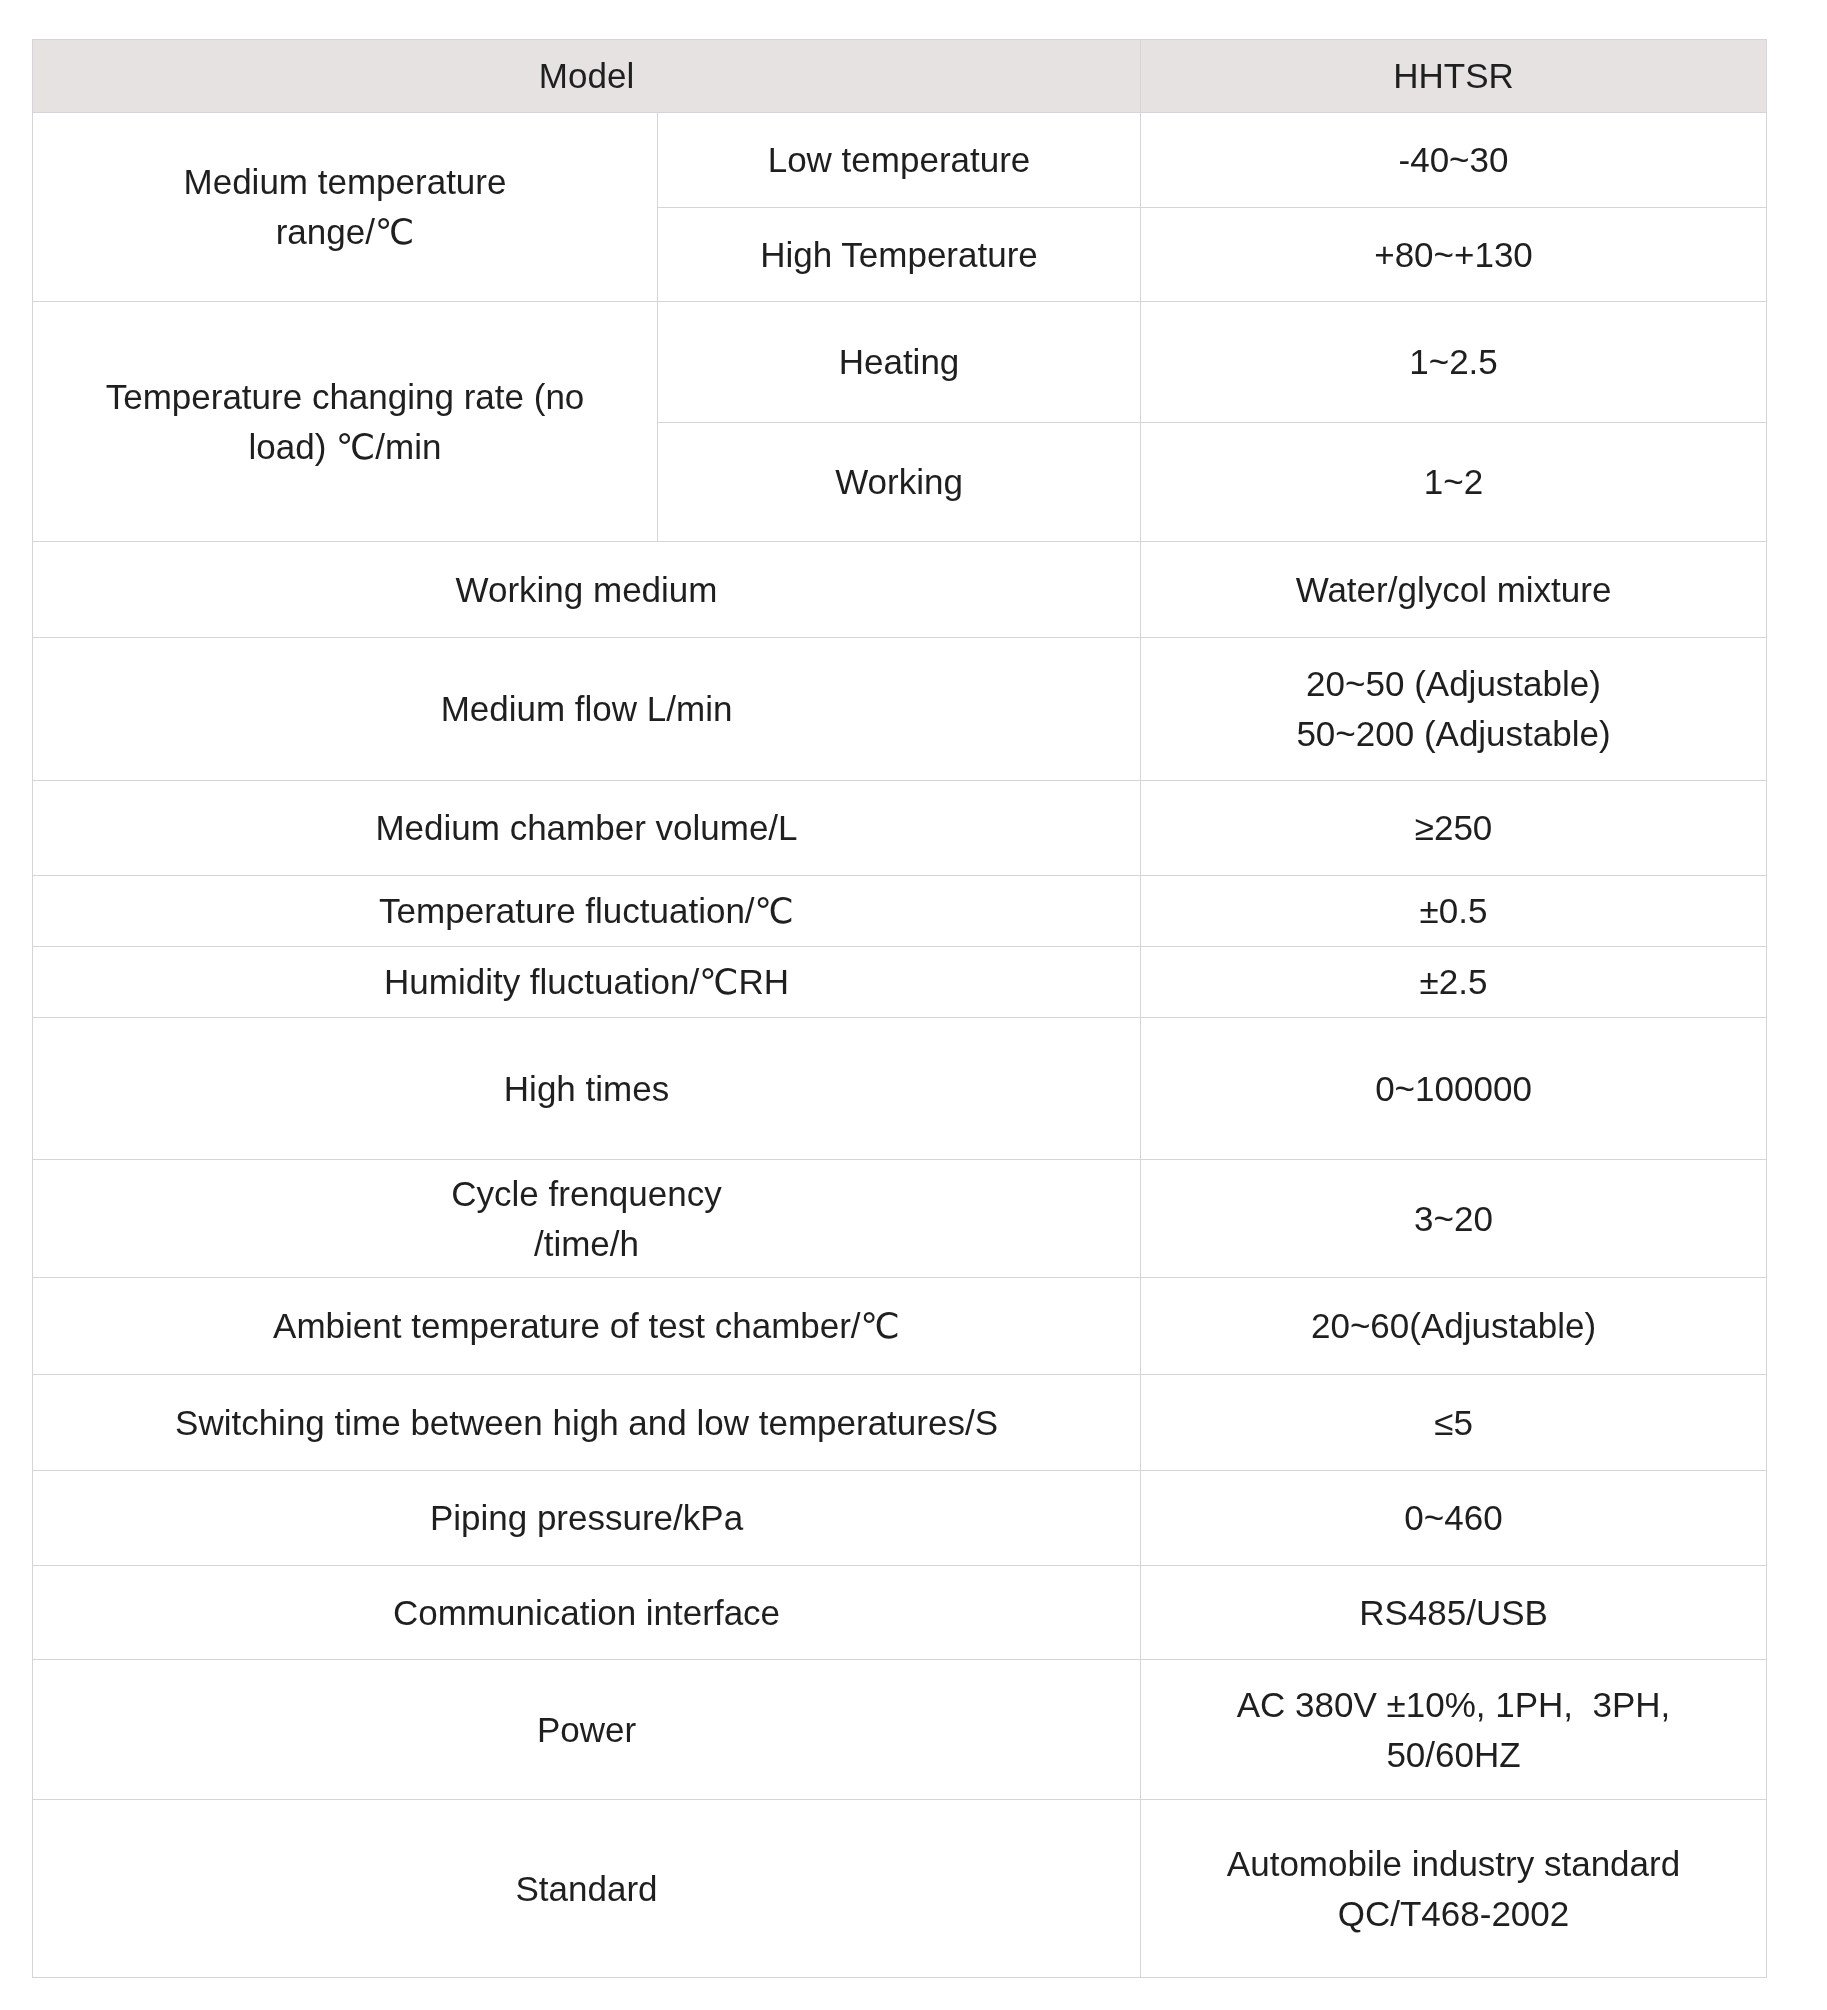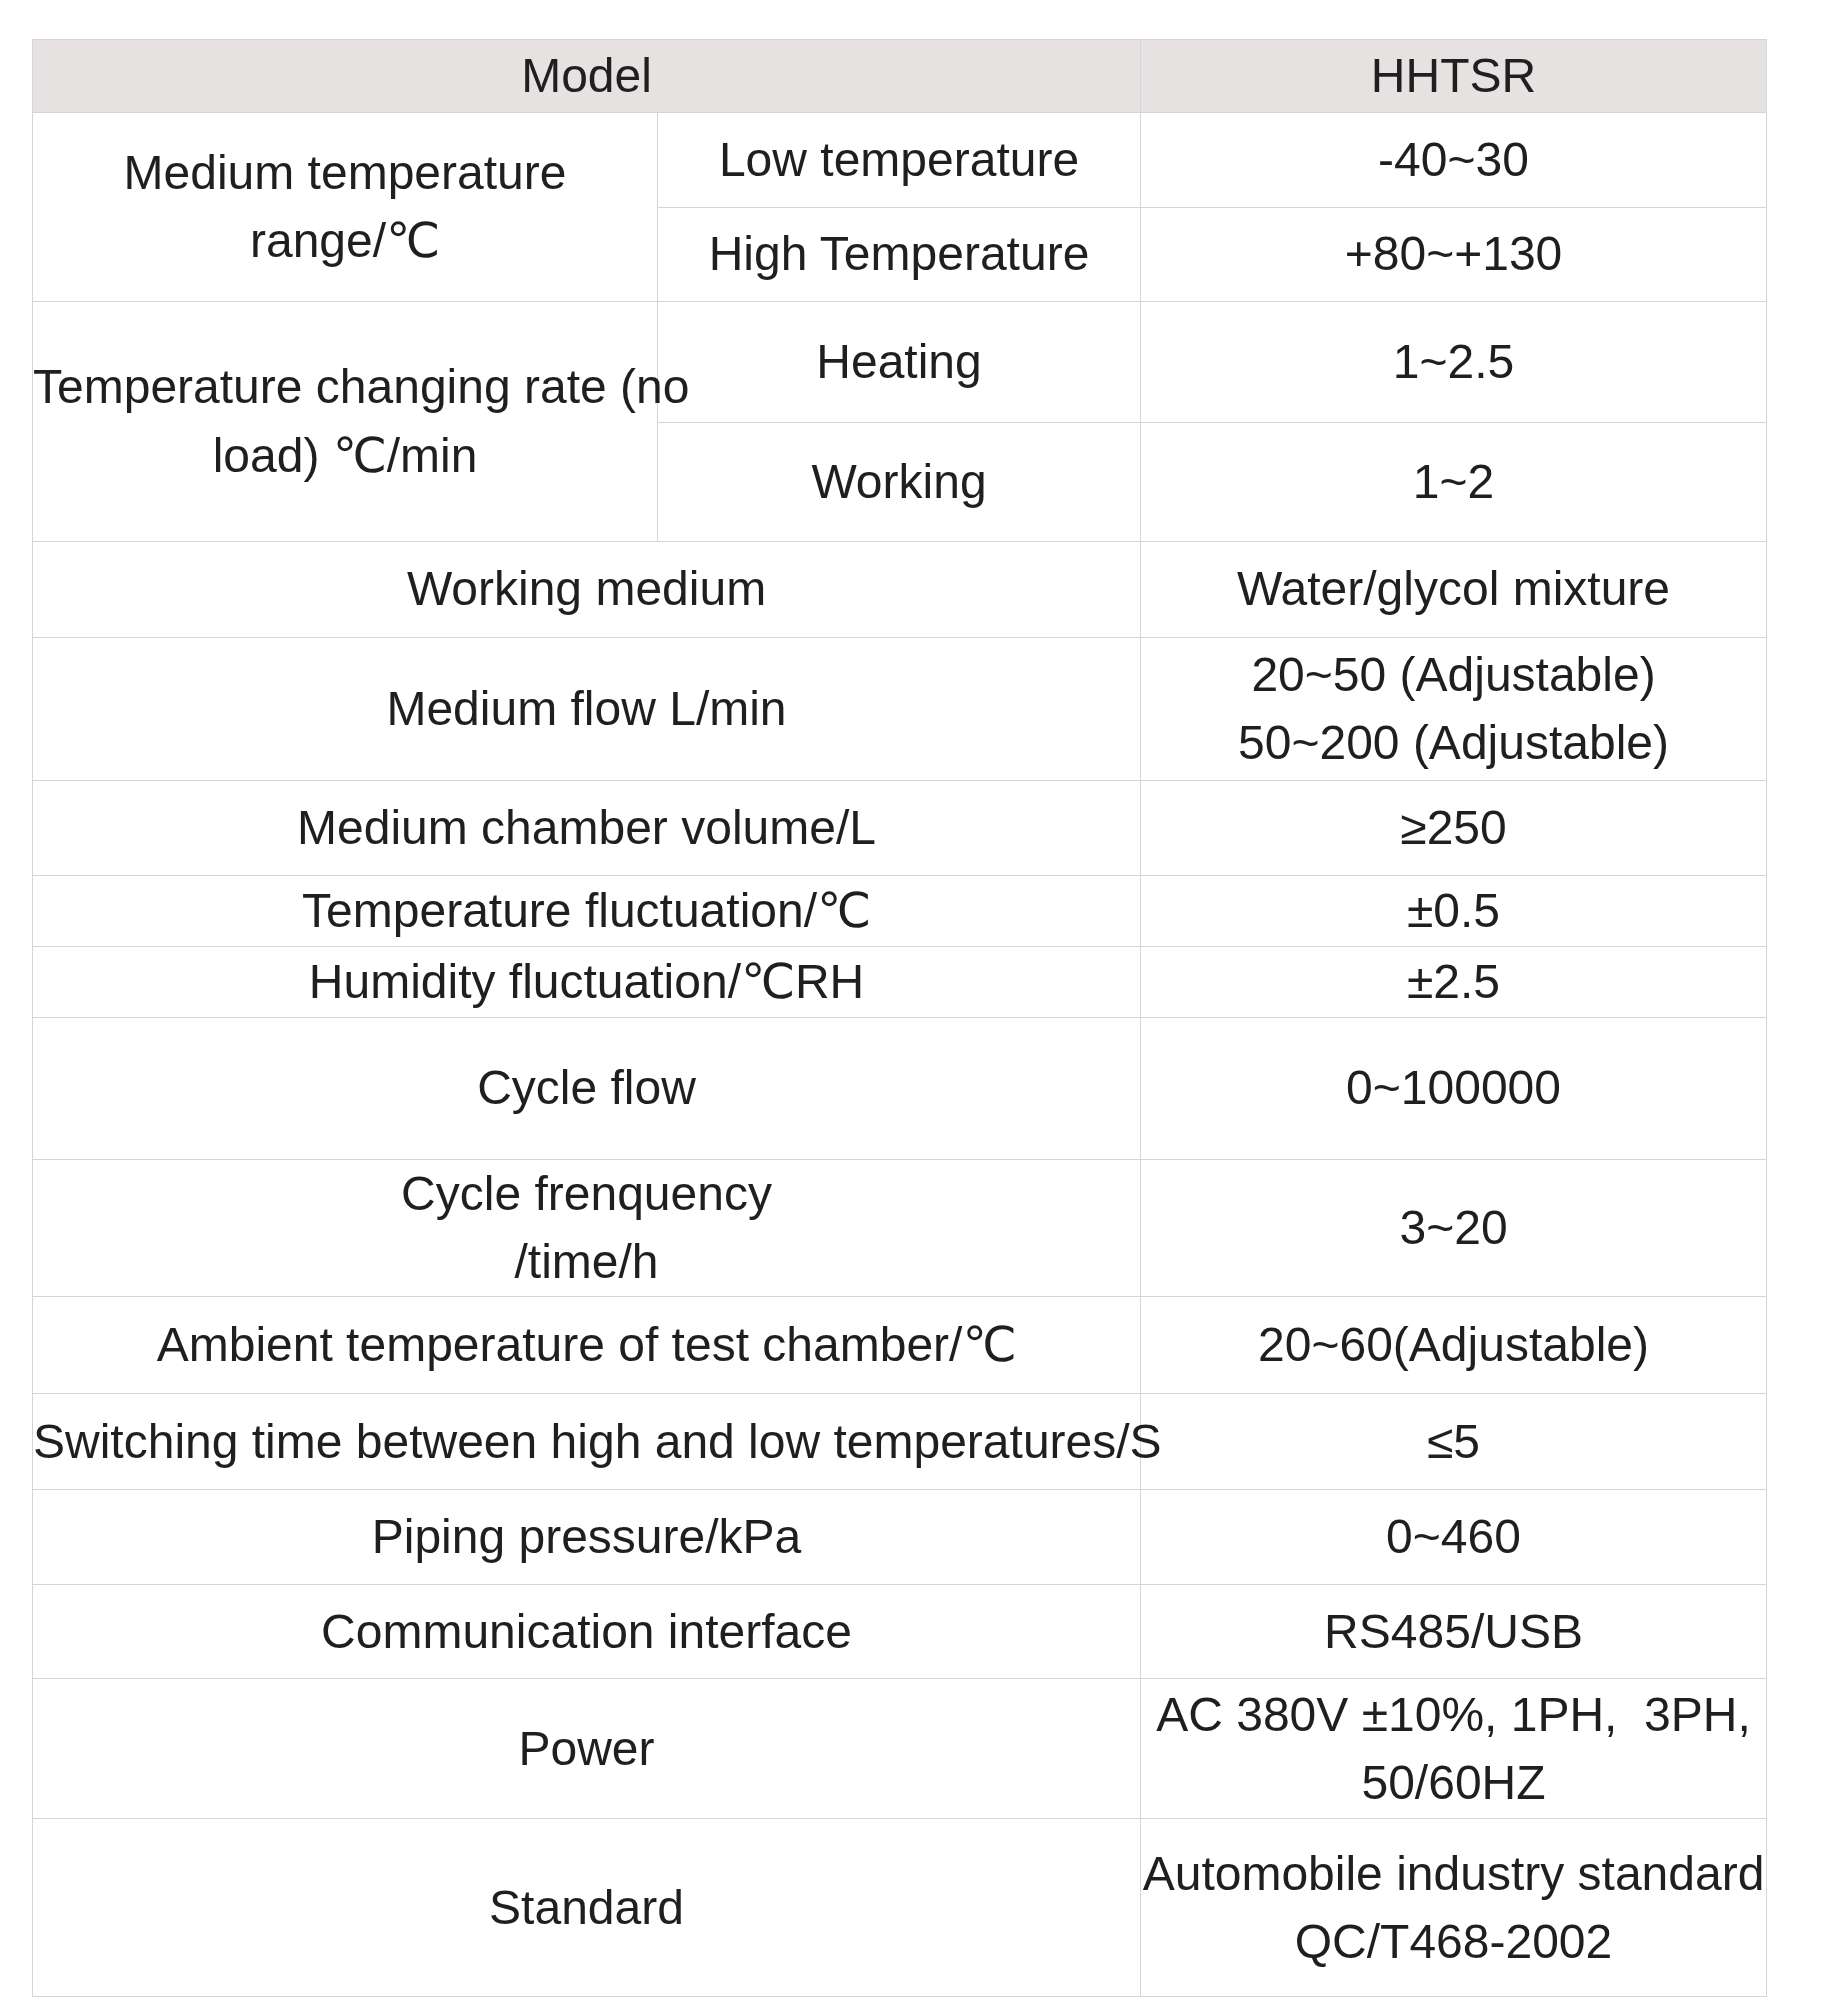--- a/index.html
+++ b/index.html
@@ -21,21 +21,21 @@
     font-family: "Liberation Sans", "DejaVu Sans", sans-serif;
     color: var(--text-color);
   }
   table.spec-table {
     position: absolute;
     left: 32px;
     top: 39px;
     width: 1734px;
     border-collapse: collapse;
     table-layout: fixed;
-    font-size: 48px;
+    font-size: 35px;
     line-height: 1.42;
   }
   .spec-table th, .spec-table td {
     border: 1.8px solid var(--border-color);
     text-align: center;
     vertical-align: middle;
     font-weight: 400;
     padding: 0;
     white-space: pre;
     overflow: visible;
@@ -95,21 +95,21 @@
     </tr>
     <tr style="height:71px">
       <td colspan="2">Temperature fluctuation/℃</td>
       <td>±0.5</td>
     </tr>
     <tr style="height:71px">
       <td colspan="2">Humidity fluctuation/℃RH</td>
       <td>±2.5</td>
     </tr>
     <tr style="height:142px">
-      <td colspan="2">Cycle flow</td>
+      <td colspan="2">High times</td>
       <td>0~100000</td>
     </tr>
     <tr style="height:118px">
       <td colspan="2">Cycle frenquency
 /time/h</td>
       <td>3~20</td>
     </tr>
     <tr style="height:97px">
       <td colspan="2">Ambient temperature of test chamber/℃</td>
       <td>20~60(Adjustable)</td>

